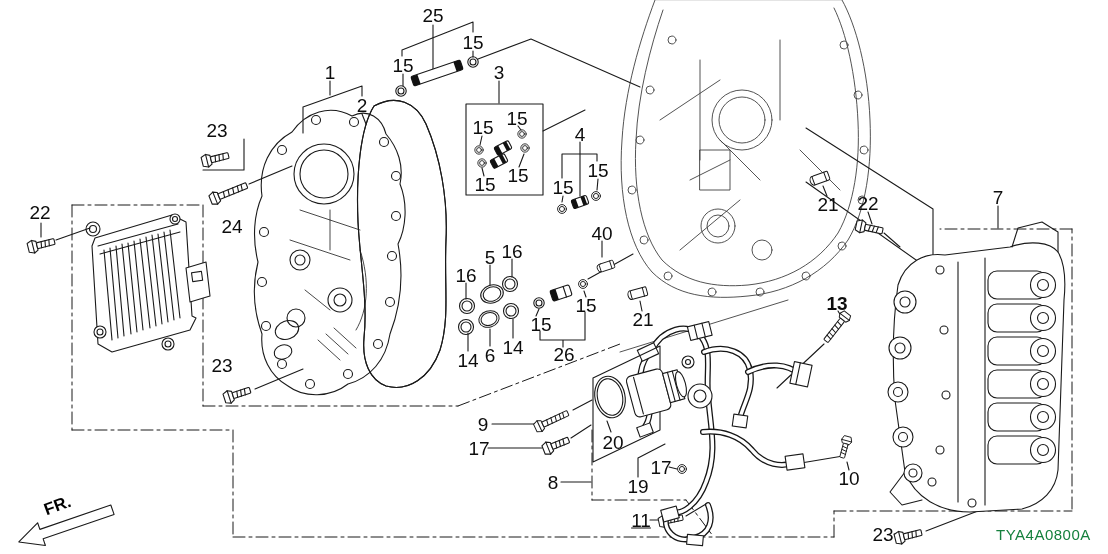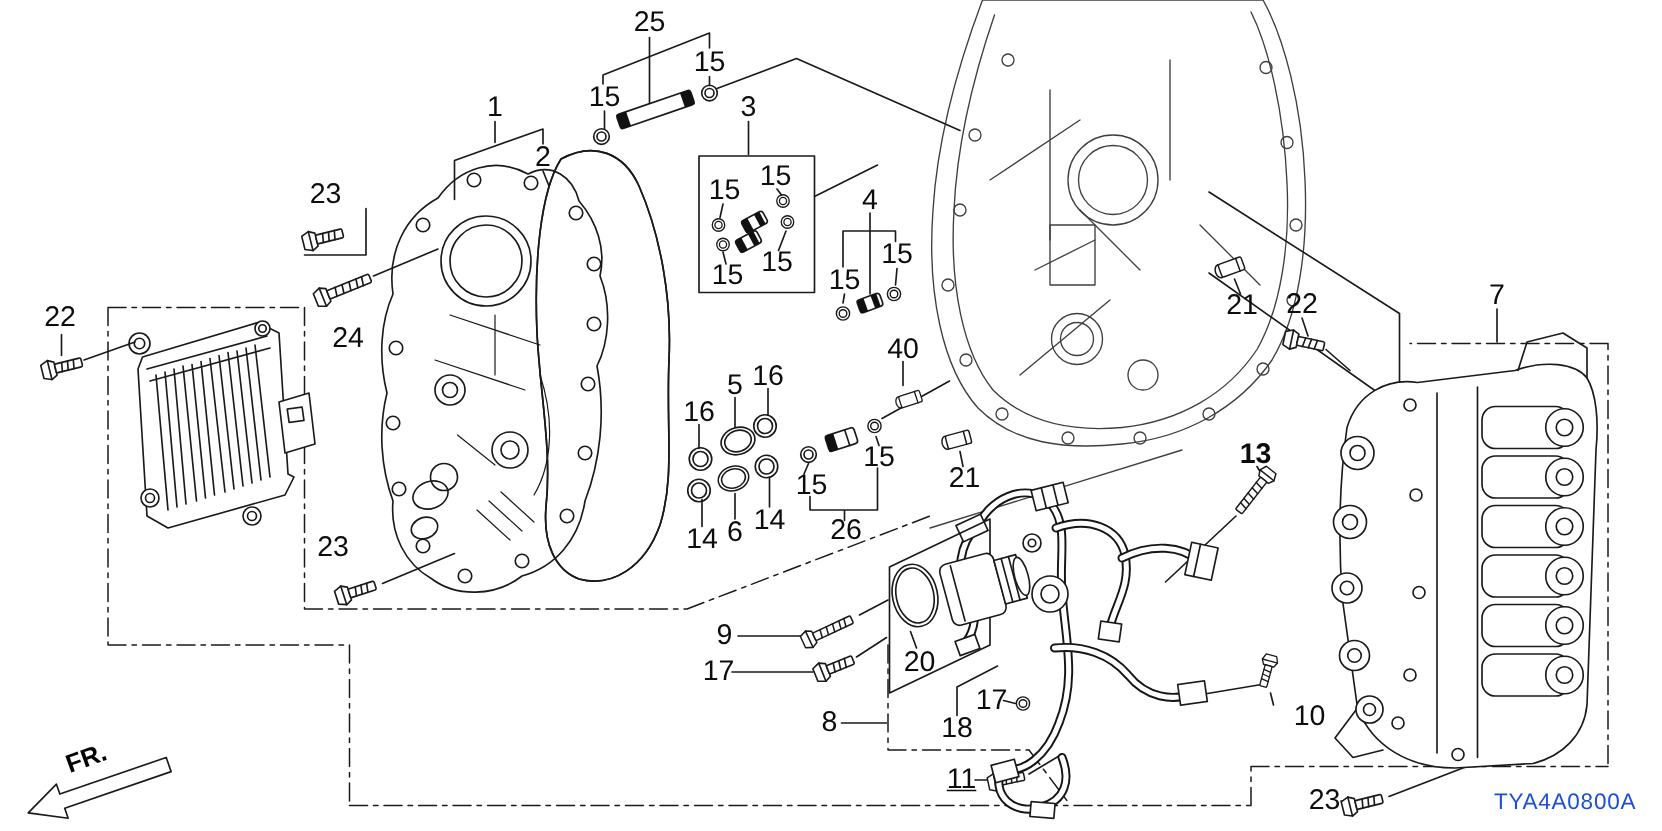--- a/index.html
+++ b/index.html
@@ -10,21 +10,21 @@
   svg .fw{fill:#ffffff;}
   svg .dk{fill:#111111;stroke:none;}
   svg .ref{stroke:#3f3f3f;stroke-width:0.9;}
   svg .dash{stroke-dasharray:12 4 3 4;stroke-width:1;}
   svg .ld{stroke-width:1;}
   svg .thin{stroke-width:0.8;}
   svg .tube{stroke:#161616;stroke-width:6;}
   svg .tubein{stroke:#ffffff;stroke-width:3.4;}
   .callout{position:absolute;transform:translate(-50%,-50%);font-size:19px;color:#0d0d0d;
            white-space:nowrap;line-height:1;}
-  .code{position:absolute;left:996px;top:526px;font-size:15px;color:#1d4ed8;letter-spacing:0.5px;}
+  .code{position:absolute;left:996px;top:526px;font-size:15px;color:#15803d;letter-spacing:0.5px;}
   .fr{position:absolute;left:0;top:470px;width:150px;height:84px;}
   .fr span{position:absolute;left:44px;top:26px;font-size:17px;font-weight:bold;color:#000;
            transform:rotate(-20deg);}
 </style>
 </head>
 <body>
 
 <div id="stage">
 
 <svg id="art" width="1108" height="554" viewBox="0 0 1108 554">
@@ -393,22 +393,22 @@
       <span class="callout" style="left: 643px; top: 319px;">21</span>
       <span class="callout" style="left: 837px; top: 303px; font-weight: bold;">13</span>
       <span class="callout" style="left: 468px; top: 360px;">14</span>
       <span class="callout" style="left: 490px; top: 355px;">6</span>
       <span class="callout" style="left: 513px; top: 347px;">14</span>
       <span class="callout" style="left: 222px; top: 365px;">23</span>
       <span class="callout" style="left: 483px; top: 424px;">9</span>
       <span class="callout" style="left: 479px; top: 448px;">17</span>
       <span class="callout" style="left: 613px; top: 442px;">20</span>
       <span class="callout" style="left: 661px; top: 467px;">17</span>
-      <span class="callout" style="left: 638px; top: 486px;">18</span>
-      <span class="callout" style="left: 873px; top: 478px; text-align: center;">10</span>
+      <span class="callout" style="left: 638px; top: 486px;">19</span>
+      <span class="callout" style="left: 849px; top: 478px; text-align: center;">10</span>
       <span class="callout" style="left: 553px; top: 482px;">8</span>
       <span class="callout" style="left: 641px; top: 520px; text-decoration: underline;">11</span>
       <span class="callout" style="left: 883px; top: 534px;">23</span>
     </div>
 
 <div class="code">TYA4A0800A</div>
 
 <div class="fr">
   <svg width="150" height="84" viewBox="0 0 150 84">
     <g transform="translate(68,55) rotate(-19)">

